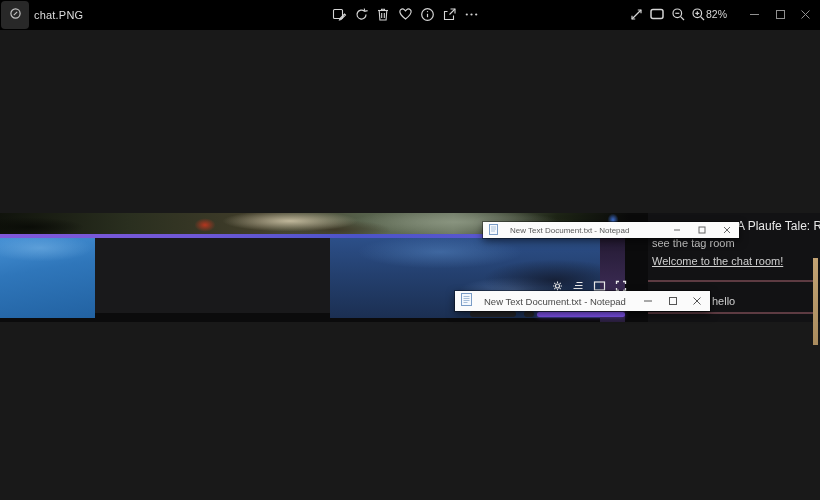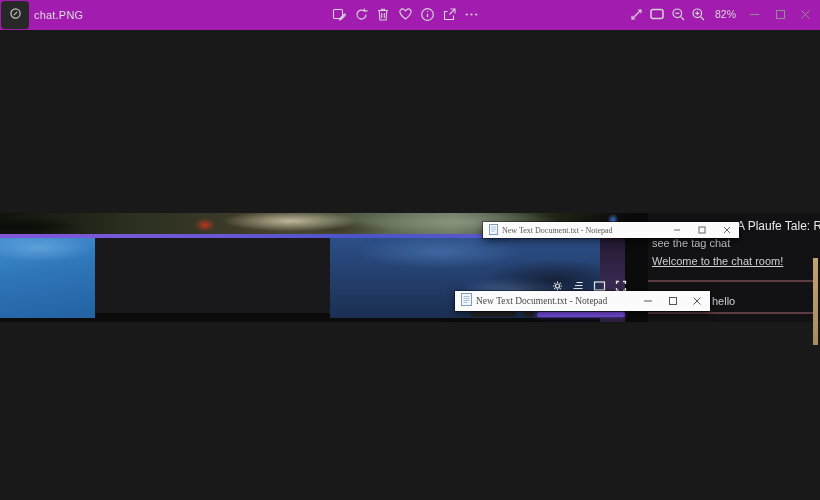--- a/index.html
+++ b/index.html
@@ -1,29 +1,29 @@
 <!DOCTYPE html>
 <html><head>
 <meta charset="utf-8">
 <style>
   * { margin:0; padding:0; box-sizing:border-box; }
   html,body { width:820px; height:500px; overflow:hidden; background:#191919;
               font-family:"Liberation Sans", sans-serif; }
   .app { position:relative; width:820px; height:500px; background:#191919; overflow:hidden; }
 
   
-  .titlebar { position:absolute; top:0; left:0; width:820px; height:30px; background:#a21caf; }
+  .titlebar { position:absolute; top:0; left:0; width:820px; height:30px; background:#000000; }
   .appicon-box { position:absolute; top:1px; left:1px; width:28px; height:28px; background:#282828;
                  border-radius:4px; display:flex; align-items:center; justify-content:center; }
   .file-title { position:absolute; left:34px; top:9px; font-size:11px; color:#dedede; letter-spacing:.2px; }
   .tb-icons { position:absolute; top:6px; display:flex; gap:6px; }
   .tb-icons.center { left:331px; }
   .tb-icon { width:16px; height:16px; display:flex; align-items:center; justify-content:center; }
   .tb-icon svg { display:block; }
-  .zoom-pct { position:absolute; top:8px; left:706px; width:30px; text-align:right;
+  .zoom-pct { position:absolute; top:8px; left:706px; width:30px; text-align:left;
               font-size:10.5px; color:#d6d6d6; }
   .winctl { position:absolute; top:6px; width:18px; height:16px; display:flex;
             align-items:center; justify-content:center; }
 
   
   .photo { position:absolute; left:0; top:213px; width:820px; height:109px; background:#0b0b0c; }
   .scene-top { position:absolute; left:0; top:0; width:648px; height:21px;
     background:
       radial-gradient(14px 9px at 205px 12px, #b5361f 0%, rgba(181,54,31,0) 75%),
       radial-gradient(70px 12px at 28px 14px, #0a0c07 0%, rgba(10,12,7,0) 80%),
@@ -69,21 +69,21 @@
 
   .gold-bar { position:absolute; left:813px; top:258px; width:5px; height:87px;
               background:linear-gradient(180deg,#c2a273,#aa8c5e); }
 
   
   .notepad { position:absolute; background:#fbfbfb; display:flex; align-items:center;
              box-shadow:0 0 0 1px rgba(0,0,0,.35), 0 3px 9px rgba(0,0,0,.55); }
   .np1 { left:483px; top:222px; width:256px; height:16px; }
   .np2 { left:455px; top:291px; width:255px; height:20px; }
   .np-icon { flex:none; margin-left:6px; }
-  .np-title { color:#5a5a5a; white-space:nowrap; margin-left:4px;font-family:Liberation Serif, serif; }
+  .np-title { color:#5a5a5a; white-space:nowrap; margin-left:12px; }
   .np1 .np-title { font-size:8px; }
   .np2 .np-title { font-size:9.5px; color:#484848; }
   .np-ctl { position:absolute; top:0; bottom:0; width:22px; display:flex;
             align-items:center; justify-content:center; }
   .np1 .c-min { left:183px; } .np1 .c-max { left:208px; } .np1 .c-close { left:233px; }
   .np2 .c-min { left:182px; } .np2 .c-max { left:207px; } .np2 .c-close { left:231px; }
 </style>
 </head>
 <body>
 
@@ -225,21 +225,21 @@
           </svg>
       </span>
     </div>
 
     <div class="pill p1"></div>
     <div class="pill p2"></div>
     <div class="progress"></div>
 
     <div class="chat-col">
       <span class="stream-title">A Plaufe Tale: Requi</span>
-      <span class="chat-msg msg-0">see the tag chat</span>
+      <span class="chat-msg msg-0">see the tag room</span>
       <span class="chat-msg msg-1">Welcome to the chat room!</span>
       <div class="chat-divider div-0"></div>
       <span class="chat-msg msg-2">hello</span>
       <div class="chat-divider div-1"></div>
     </div>
   </div>
 
   <div class="gold-bar"></div>
 
   <div class="notepad np1">

